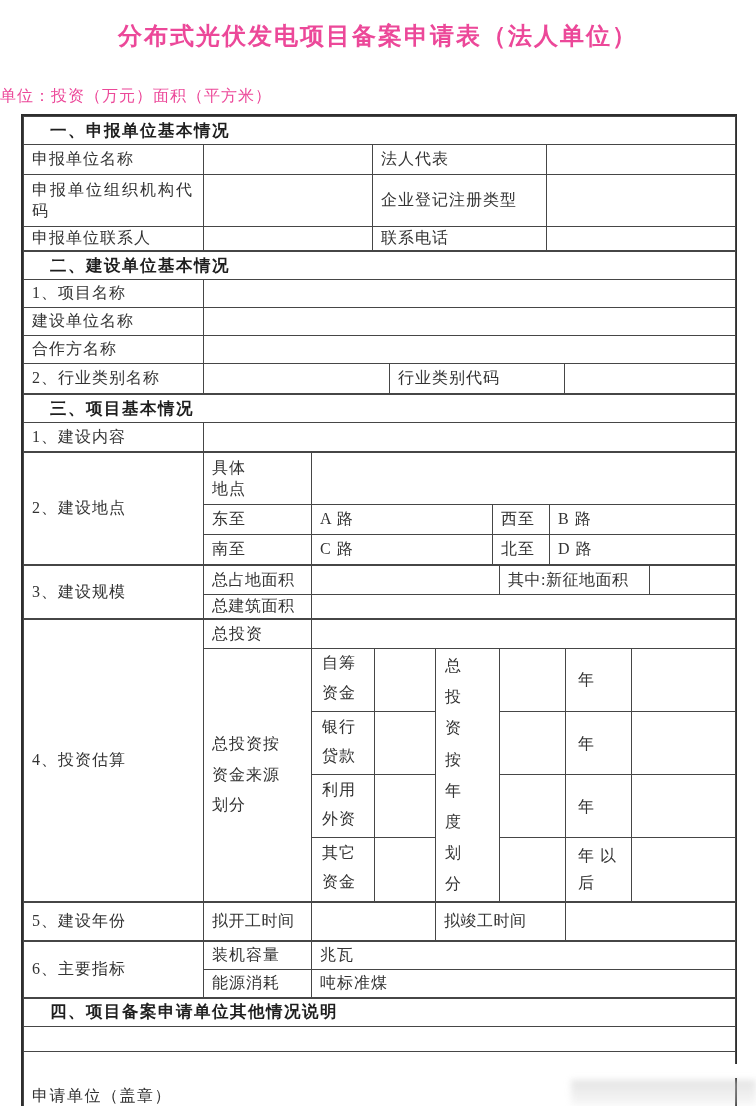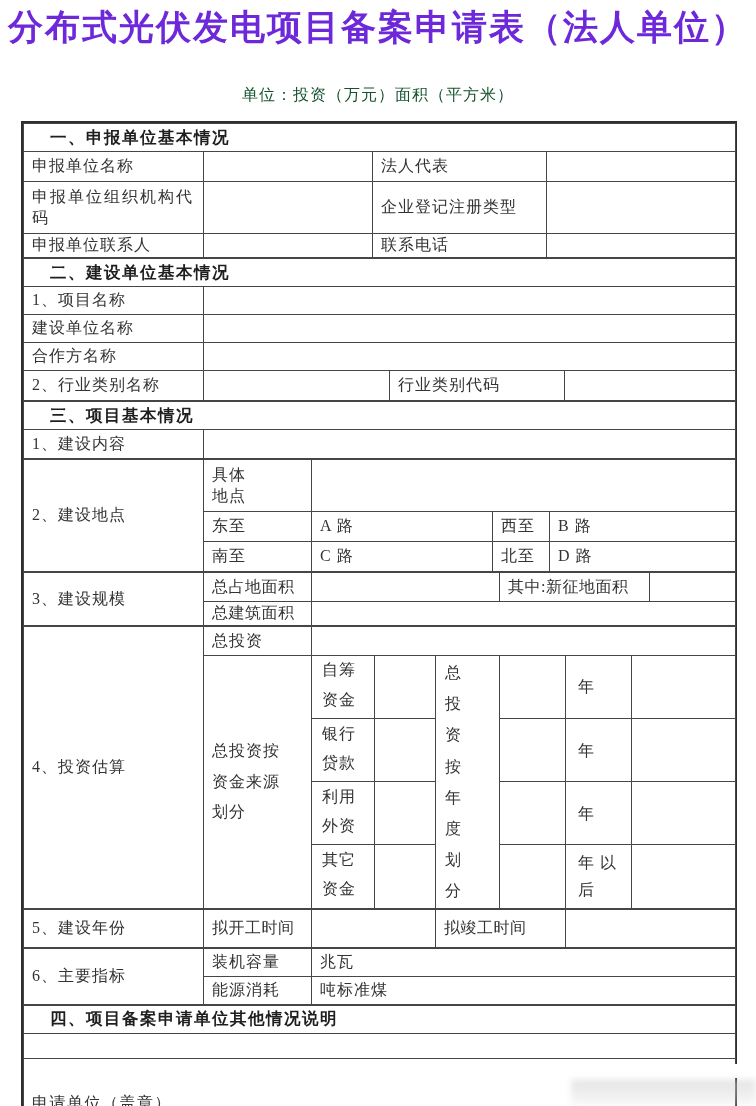--- a/index.html
+++ b/index.html
@@ -6,34 +6,33 @@
   .page{
     position:relative;
     width:756px;height:1106px;
     background:#ffffff;
     margin:0 auto;
     font-family:"Liberation Serif","DejaVu Serif",serif;
     color:#303030;
     overflow:hidden;
   }
   .doc-title{
-    padding-top:4px;
+    padding-top:20px;
     text-align:center;
-    font-size:35px;
+    font-size:24px;
     font-weight:bold;
     letter-spacing:2px;
-    color:#6d28d9;
+    color:#ec4899;
   }
   .unit-note{
     margin-top:34px;
-    margin-bottom:15px;
-    text-align:center;
+    margin-bottom:7px;
     font-size:16px;
     letter-spacing:1px;
-    color:#14532d;
+    color:#ec4899;
   }
   .form-wrap{
     margin-left:21px;
     width:712px;
     border:2px solid #2e2e2e;
   }
   table{
     border-collapse:collapse;
     table-layout:fixed;
     width:712px;

